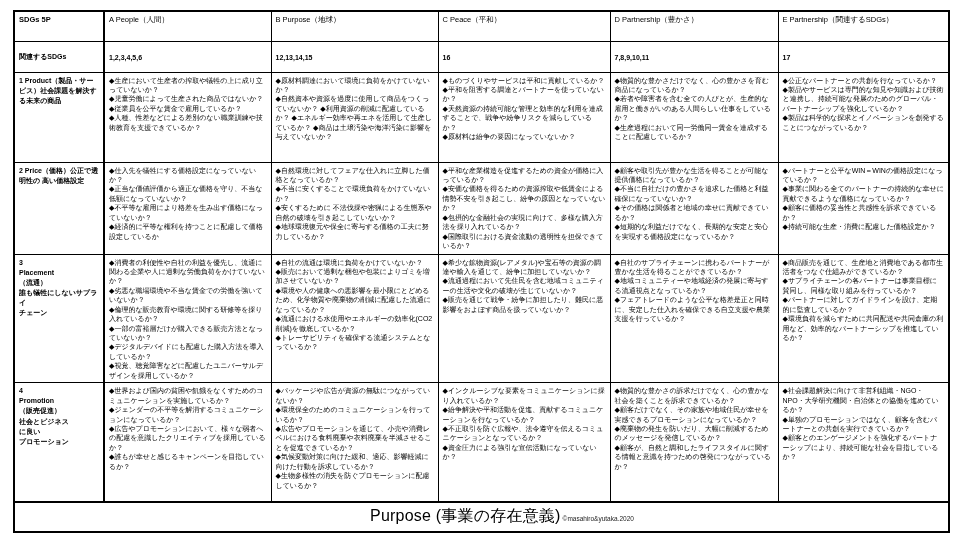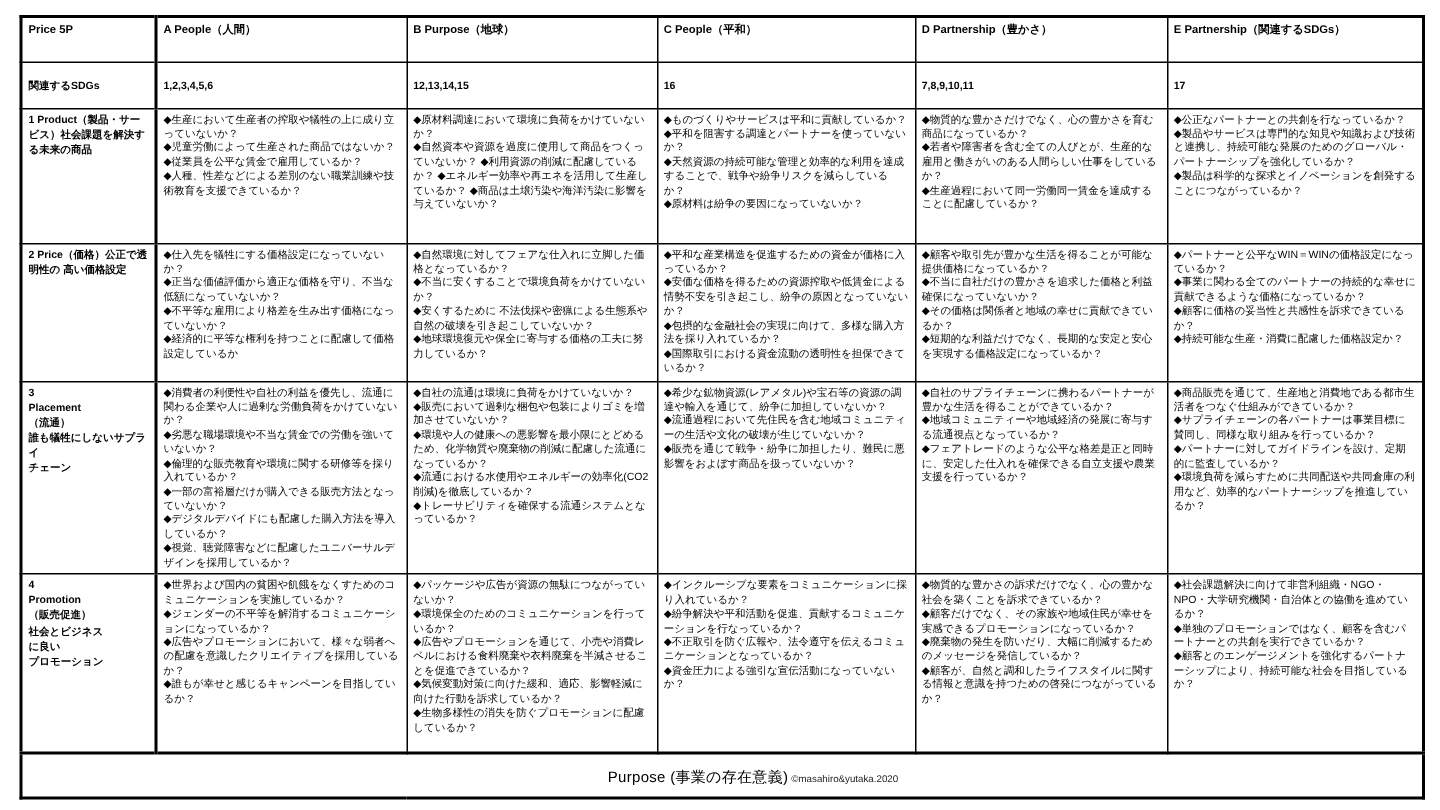--- a/index.html
+++ b/index.html
@@ -5,49 +5,49 @@
   html,body{margin:0;padding:0;background:#ffffff;}
   body{width:960px;height:540px;overflow:hidden;
        font-family:"Liberation Sans","DejaVu Sans",sans-serif;color:#000;}
   .page{position:relative;width:960px;height:540px;background:#fff;}
   table.matrix{position:absolute;left:13px;top:10px;width:935px;
        border-collapse:collapse;table-layout:fixed;
        border:2px solid #000;}
   .matrix th,.matrix td{border:1px solid #000;vertical-align:top;
        padding:3px 4px 2px 4px;text-align:left;overflow:hidden;}
   .matrix th.rowhead{border-right:2px solid #000;font-weight:bold;}
-  .header-row th{font-size:7.5px;font-weight:bold;line-height:1.25;}
+  .header-row th{font-size:7.5px;font-weight:normal;line-height:1.25;}
   .sdgs-row th,.sdgs-row td{font-size:7px;font-weight:bold;vertical-align:middle;}
   .row-label{font-size:7px;line-height:1.45;white-space:pre-wrap;font-weight:bold;}
   .cell{font-size:7px;line-height:1.35;white-space:pre-wrap;font-weight:normal;}
   .footer-row td{border-top:2px solid #000;text-align:center;vertical-align:middle;
        padding:2px;}
-  .purpose-title{font-size:10px;font-weight:normal;letter-spacing:0.2px;margin-left:41px;}
+  .purpose-title{font-size:16px;font-weight:normal;letter-spacing:0.2px;margin-left:41px;}
   .credit{font-size:6.5px;color:#222;margin-left:2px;}
 </style>
 </head>
 <body>
 
 <div class="page">
   <table class="matrix">
     <colgroup>
       <col style="width:90px">
         <col style="width:167px">
         <col style="width:167px">
       <col style="width:172px">
         <col style="width:168px">
         <col style="width:171px">
     </colgroup>
 
     <tbody>
         <tr class="header-row" style="height:30px">
-      <th class="rowhead">Price 5P</th>
+      <th class="rowhead">SDGs 5P</th>
       <th>A People（人間）</th>
       <th>B Purpose（地球）</th>
-      <th>C  People（平和）</th>
+      <th>C  Peace（平和）</th>
       <th>D  Partnership（豊かさ）</th>
       <th>E Partnership（関連するSDGs）</th>
     </tr>
 
     <tr class="sdgs-row" style="height:31px">
       <th class="rowhead">関連するSDGs</th>
       <td>1,2,3,4,5,6</td>
       <td>12,13,14,15</td>
       <td>16</td>
       <td>7,8,9,10,11</td>

